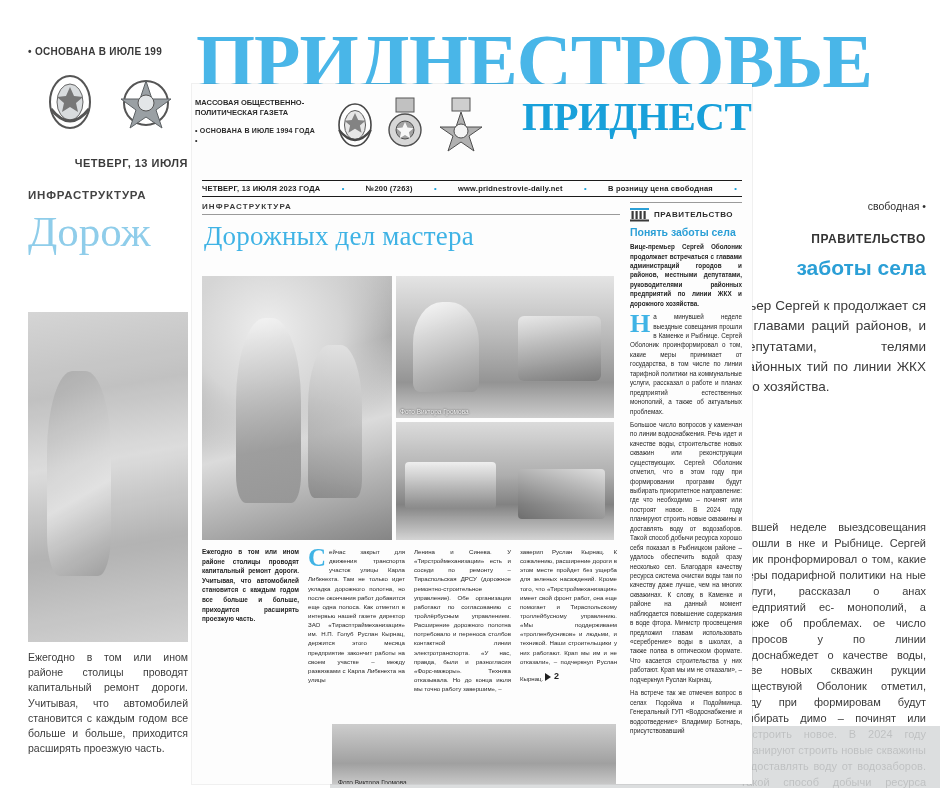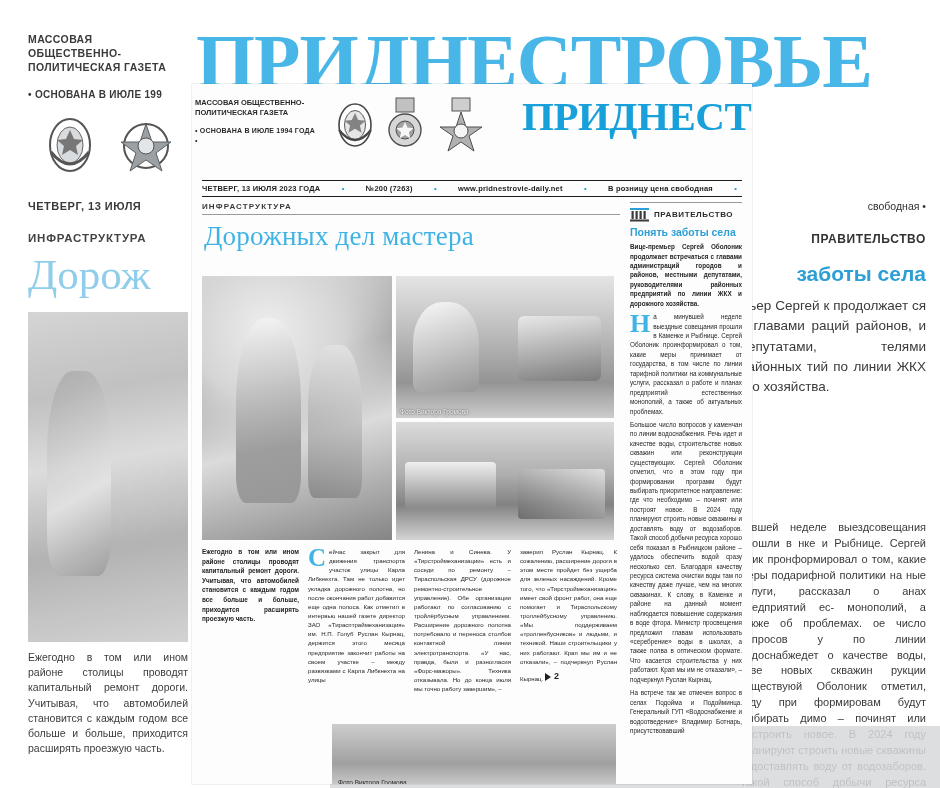--- a/index.html
+++ b/index.html
@@ -62,21 +62,21 @@
     gap: 18px;
     align-items: center;
     justify-content: center;
   }
   .ghost-date {
     margin-top: 18px;
     font-size: 11px;
     font-weight: 700;
     letter-spacing: .5px;
     color: #3a3a3a;
-    text-align: left;
+    text-align: right;
   }
   .ghost-rubric {
     margin-top: 20px;
     font-size: 11.5px;
     font-weight: 700;
     letter-spacing: .8px;
     color: #444;
   }
   .ghost-bigtitle {
     margin-top: 6px;
@@ -141,21 +141,21 @@
     right: 14px;
     top: 232px;
     font-size: 12px;
     font-weight: 700;
     letter-spacing: .6px;
     color: #333;
   }
   .ghost-right-title {
     position: absolute;
     right: 14px;
-    top: 262px;
+    top: 256px;
     font-size: 21px;
     font-weight: 700;
     color: #2b9fd6;
     white-space: nowrap;
   }
   .ghost-right-body {
     position: absolute;
     right: 14px;
     top: 296px;
     width: 186px;
@@ -522,21 +522,20 @@
     filter: grayscale(1);
   }
 </style>
 </head>
 <body>
 
 <div class="ghost-layer">
   <div class="ghost-masthead-big">ПРИДНЕСТРОВЬЕ</div>
 
   <div class="ghost-left-col">
-    <div class="ghost-left-head">МАССОВАЯ ОБЩЕСТВЕННО-ПОЛИТИЧЕСКАЯ ГАЗЕТА</div>
     <div class="ghost-left-sub">• ОСНОВАНА В ИЮЛЕ 199</div>
     <div class="ghost-emblems">
       <svg width="58" height="70" viewBox="0 0 58 70">
         <ellipse cx="29" cy="33" rx="20" ry="26" fill="none" stroke="#555" stroke-width="2"></ellipse>
         <ellipse cx="29" cy="33" rx="13" ry="18" fill="#d9dcde" stroke="#666" stroke-width="1"></ellipse>
         <path d="M29 18 l4 9 9 1 -7 6 2 9 -8-5 -8 5 2-9 -7-6 9-1z" fill="#777"></path>
         <path d="M10 40 q19 24 38 0" fill="none" stroke="#555" stroke-width="3"></path>
       </svg>
       <svg width="58" height="70" viewBox="0 0 58 70">
         <circle cx="29" cy="34" r="22" fill="none" stroke="#555" stroke-width="2"></circle>

